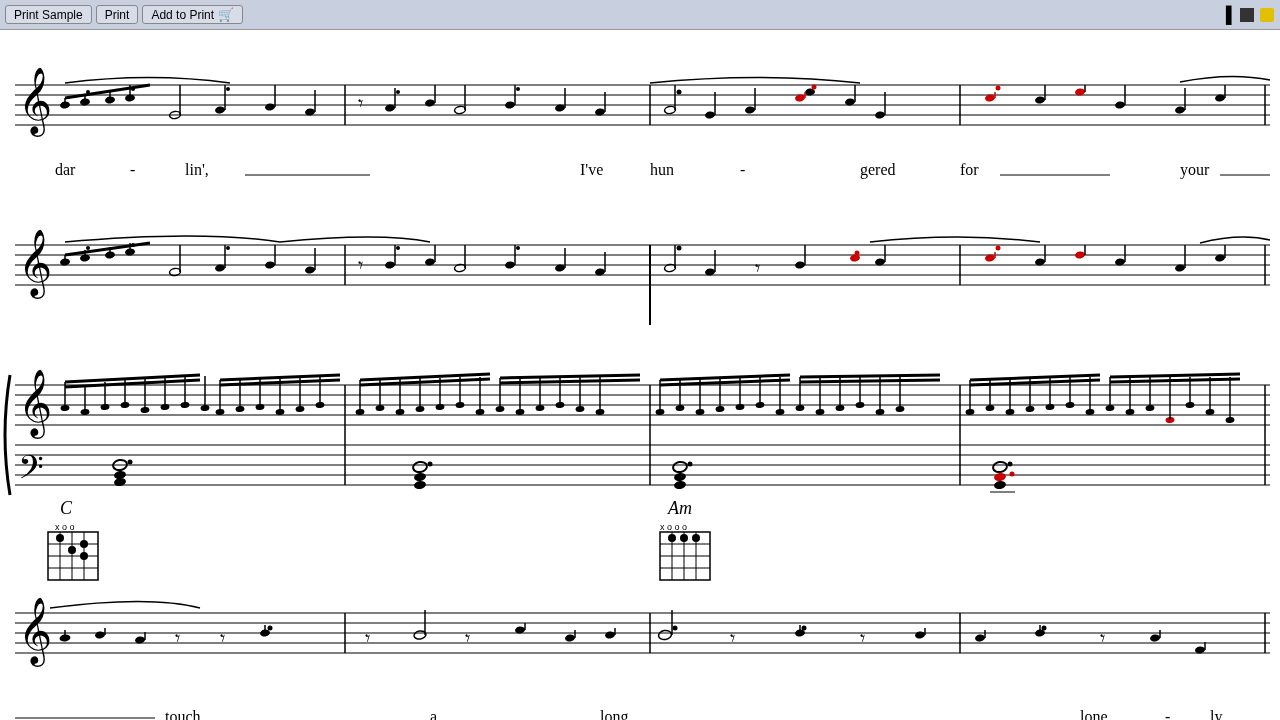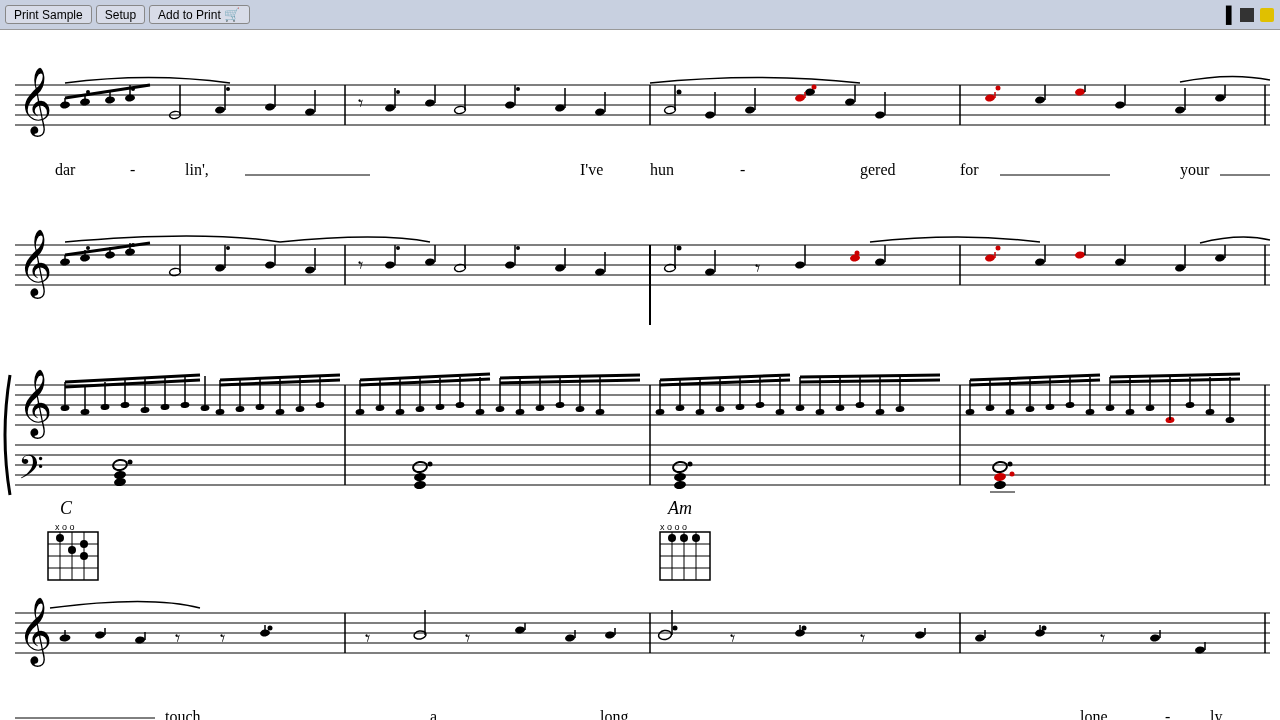--- a/index.html
+++ b/index.html
@@ -67,21 +67,21 @@
     }
   </style>
 </head>
 <body>
 
 <div id="toolbar">
   <button class="toolbar-btn">
     <span>Print Sample</span>
   </button>
   <button class="toolbar-btn">
-    <span>Setup</span>
+    <span>Print</span>
   </button>
   <button class="toolbar-btn">
     <span>Add to Print</span>
     <span class="cart-icon">🛒</span>
   </button>
   <div class="toolbar-right">
     <span class="win-btn" style="font-size:16px; line-height:14px;">▐</span>
     <span class="win-btn" style="font-size:12px; background:#333; display:inline-block;"></span>
     <span class="win-btn" style="font-size:14px; background:#e0c000; display:inline-block; border-radius:2px;"></span>
   </div>

